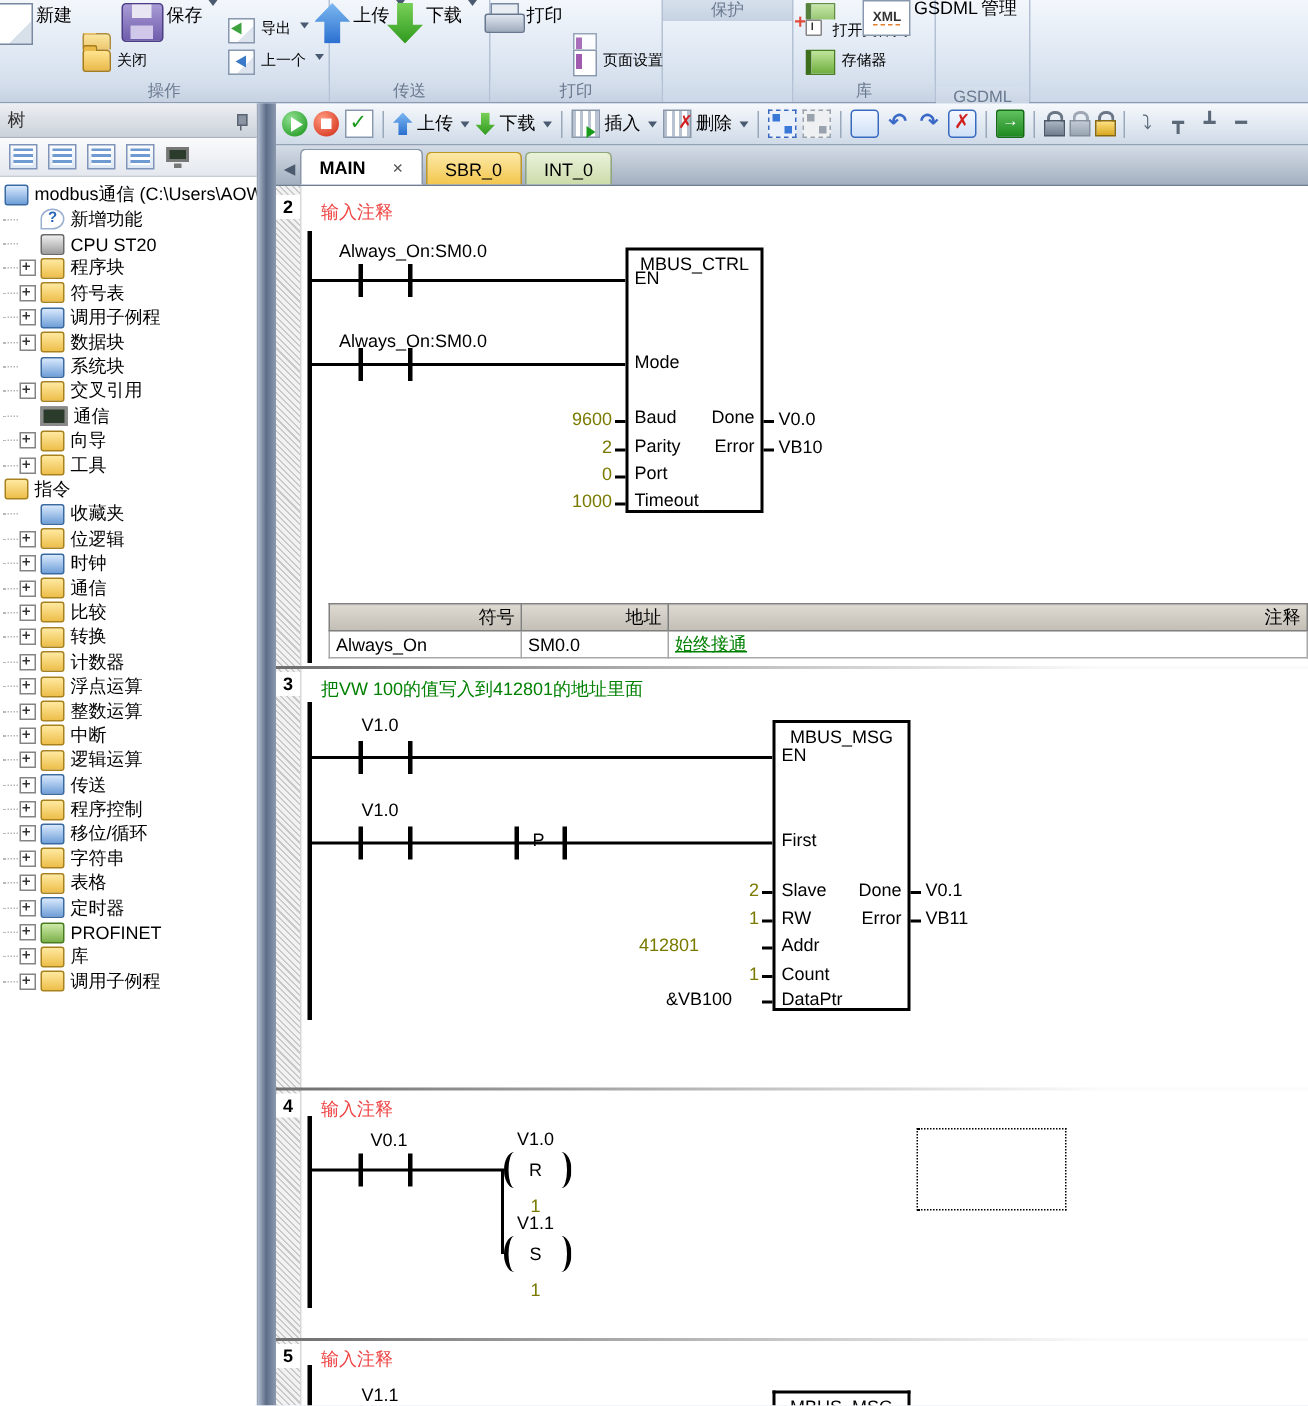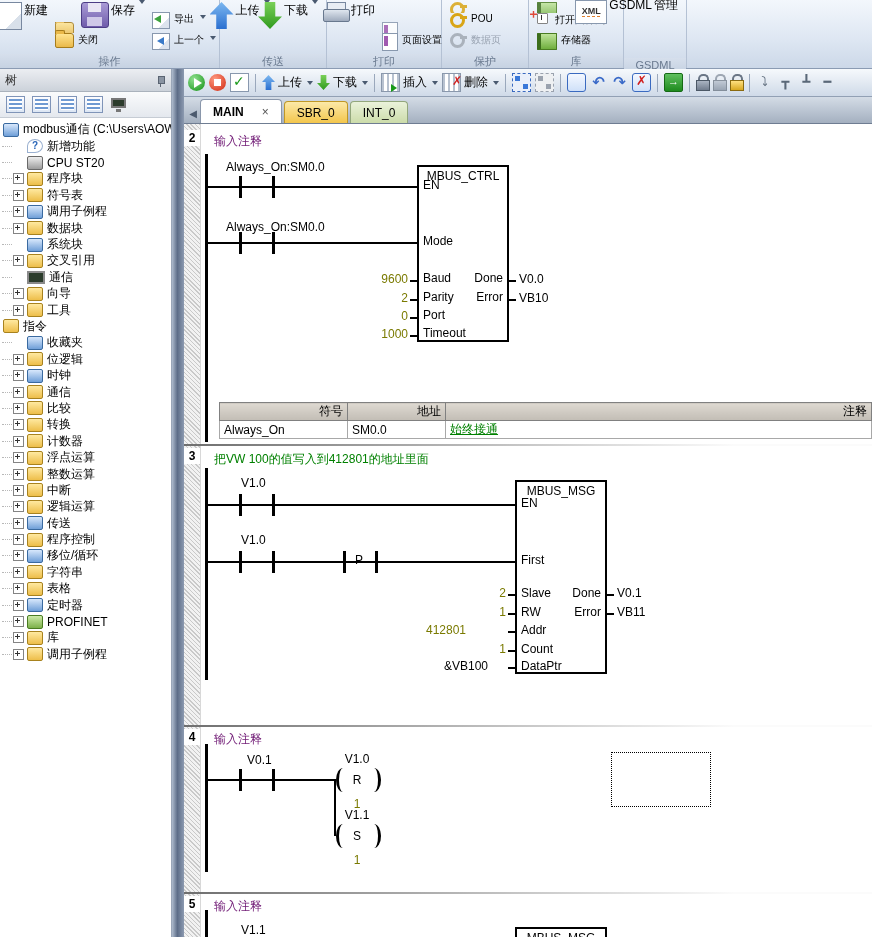--- a/index.html
+++ b/index.html
@@ -124,21 +124,21 @@
   .tclose{color:#555;font-size:12px;font-weight:normal;}
 
   
   .canvas{flex:1;background:#fff;position:relative;overflow:hidden;}
   .nmargin{position:absolute;left:0;top:0;width:16px;height:100%;
     background-image:repeating-linear-gradient(45deg,#c9c9c9 0 1px,#f2f2f2 1px 3px);border-right:1px solid #d8d8d8;}
   .nnum{position:absolute;left:0;width:16px;height:16px;background:#fff;font-weight:bold;font-size:12px;text-align:center;line-height:16px;}
   .nsep{position:absolute;left:0;width:100%;height:2px;background:linear-gradient(90deg,#6e6e6e,#c8c8c8 50%,#fbfbfb 80%);}
   .W{position:absolute;background:#000;}
   .L{position:absolute;white-space:nowrap;font-size:12px;line-height:14px;}
-  .C{color:#701a75;}
+  .C{color:#ef4444;}
   .G{color:#008000;}
   .V{color:#7a7a00;}
   .blk{position:absolute;border:2px solid #000;background:#fff;}
   .blk .bt{position:absolute;left:0;right:0;top:2px;text-align:center;font-size:12px;}
   .blk .pl{position:absolute;left:4px;font-size:12px;white-space:nowrap;}
   .blk .pr{position:absolute;right:4px;font-size:12px;white-space:nowrap;}
   .arcL{position:absolute;width:11px;height:24px;border-left:3px solid #000;border-radius:50%;}
   .arcR{position:absolute;width:11px;height:24px;border-right:3px solid #000;border-radius:50%;}
   .dotted{position:absolute;border:1px dotted #000;}
   .symtab{position:absolute;left:35px;top:278px;}
@@ -216,35 +216,20 @@
         <div class="smallbtn">
           <span class="icx ic-pagesetup"></span>
           <span>页面设置</span>
         </div>
       </div>
     </div>
     <div class="glabel">打印</div>
   </div>
 
   <div class="rgroup" style="width:86px">
-    <div class="items">
-      <div class="smallcol">
-        <div class="cutrow">
-            <span class="icx ic-key"></span>
-          </div>
-        <div class="smallbtn">
-          <span class="icx ic-key"></span>
-          <span>POU</span>
-        </div>
-        <div class="smallbtn disabled">
-          <span class="icx ic-key gray"></span>
-          <span>数据页</span>
-        </div>
-      </div>
-    </div>
     <div class="glabel">保护</div>
   </div>
 
   <div class="rgroup" style="width:94px">
     <div class="items">
       <div class="smallcol">
         <div class="cutrow">
             <span class="icx ic-book"></span>
           </div>
         <div class="smallbtn">

